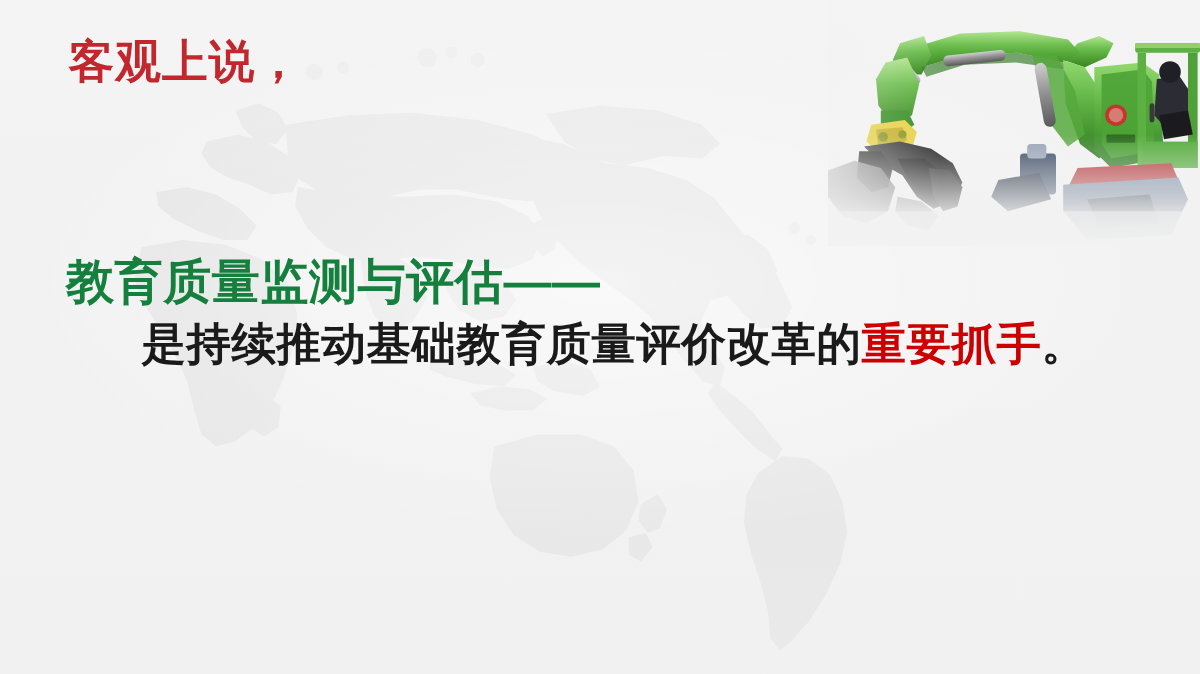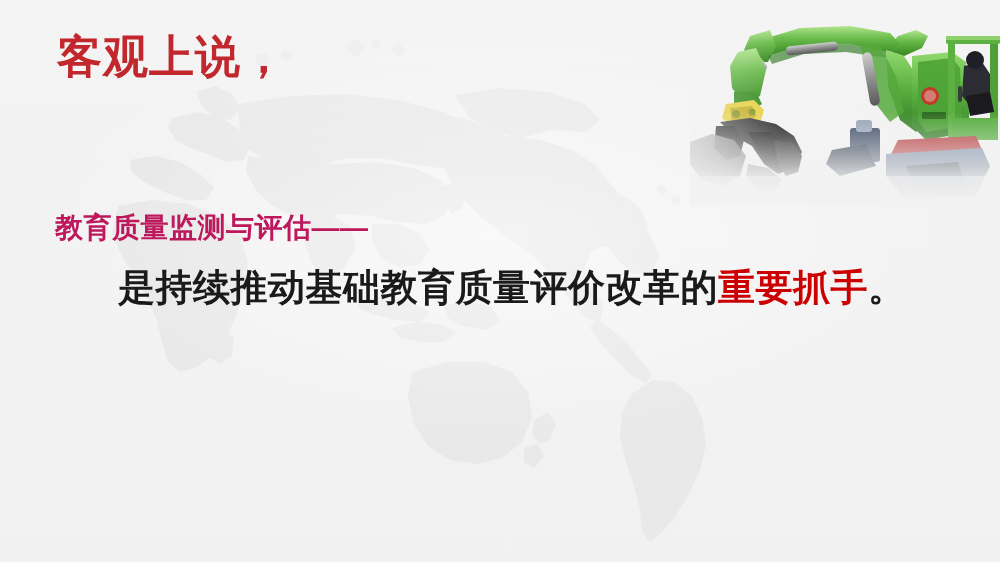--- a/index.html
+++ b/index.html
@@ -43,35 +43,35 @@
       radial-gradient(ellipse 70% 55% at 50% 42%, rgba(255,255,255,0.55) 0%, rgba(255,255,255,0.0) 70%),
       linear-gradient(180deg, rgba(246,246,246,0.55) 0%, rgba(240,240,240,0.0) 30%, rgba(240,240,240,0.35) 100%);
     pointer-events: none;
   }
 
   
   #headline {
     position: absolute;
     left: 57px;
     top: 31px;
-    font-size: 45px;
+    font-size: 38px;
     font-weight: bold;
     color: #c1272d;
     letter-spacing: 1px;
     line-height: 1.15;
     white-space: nowrap;
   }
 
   #subject-line {
     position: absolute;
     left: 55px;
     top: 211px;
-    font-size: 28px;
+    font-size: 40px;
     font-weight: bold;
-    color: #be185d;
+    color: #15803d;
     letter-spacing: 0.5px;
     line-height: 1.2;
     white-space: nowrap;
   }
 
   #statement-line {
     position: absolute;
     left: 118px;
     top: 265px;
     font-size: 37px;

